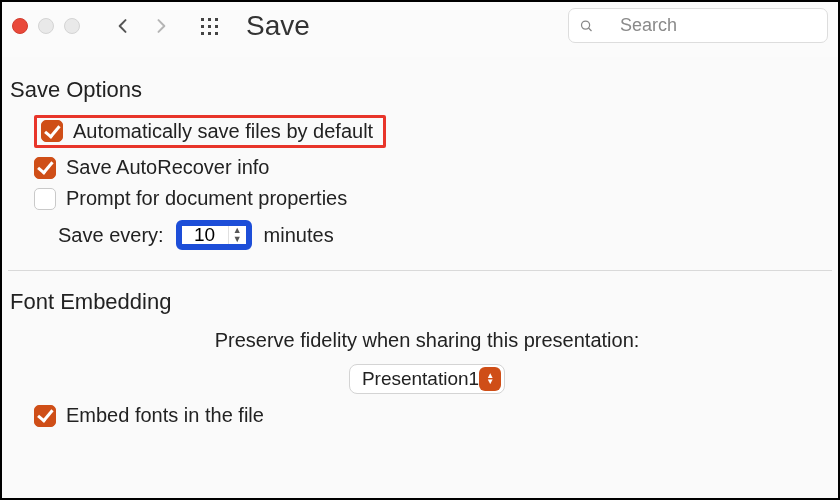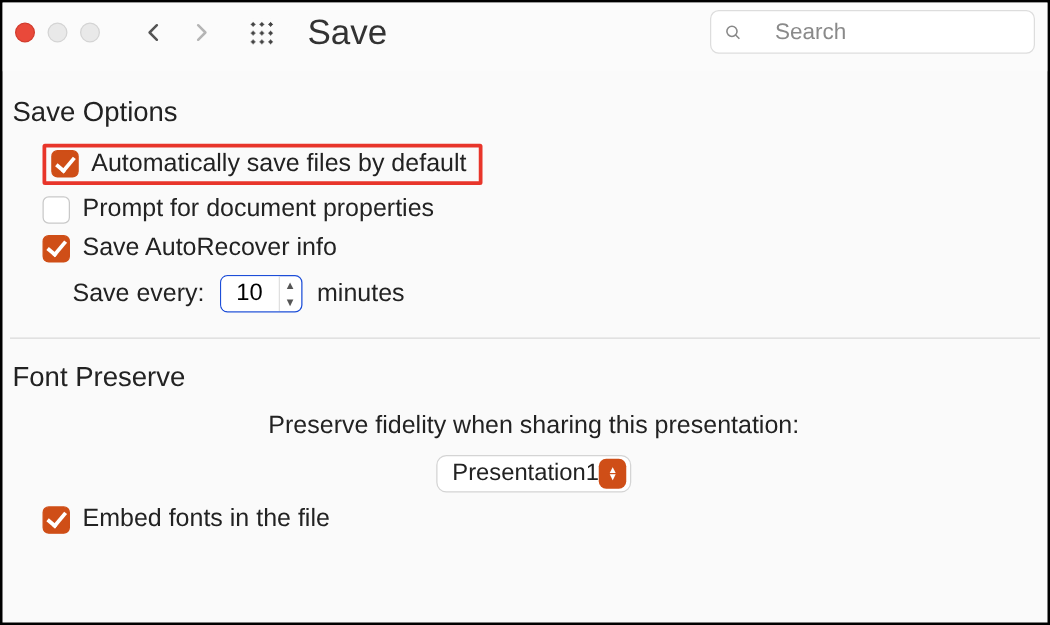--- a/index.html
+++ b/index.html
@@ -73,21 +73,21 @@
     padding: 2px 14px 10px 48px;
     font-size: 17.5px; line-height: 1.35; color: #333;
   }
   .hl {
     display: inline-flex; align-items: flex-start; gap: 10px;
     border: 3px solid #e8352a; padding: 2px 10px 2px 4px; border-radius: 2px;
   }
   .minutes-row { display: flex; align-items: center; gap: 12px; padding: 6px 0 14px 50px; }
   .num-field {
     display: inline-flex; align-items: stretch;
-    border: 1px solid #1d4ed8; border-radius: 6px; background: #fff;
+    border: 6px solid #1d4ed8; border-radius: 6px; background: #fff;
     height: 30px; overflow: hidden;
   }
   .num-field input {
     border: none; outline: none; width: 46px; text-align: center;
     font-size: 19px; padding: 0 4px;
   }
   .steppers {
     display: flex; flex-direction: column; justify-content: center;
     border-left: 1px solid #e0e0e0; width: 18px;
   }
@@ -145,44 +145,44 @@
   <div class="section-title">Save Options</div>
 
   <div class="row">
     <span class="hl">
       <span class="checkbox checked"></span>
       <span class="label">Automatically save files by default</span>
     </span>
   </div>
 
   <div class="row">
-    <span class="checkbox"></span>
-    <span class="label">Prompt for document properties</span>
+    <span class="checkbox checked"></span>
+    <span class="label">Save AutoRecover info</span>
   </div>
 
   <div class="row">
-    <span class="checkbox checked"></span>
-    <span class="label">Save AutoRecover info</span>
+    <span class="checkbox"></span>
+    <span class="label">Prompt for document properties</span>
   </div>
 
   <div class="minutes-row">
     <span class="label">Save every:</span>
     <span class="num-field">
       <input type="text" value="10" style="">
       <span class="steppers">
         <span class="stepper">▲</span>
         <span class="stepper">▼</span>
       </span>
     </span>
     <span class="label">minutes</span>
   </div>
 
   <div class="divider"></div>
 
-  <div class="section-title">Font Preserve</div>
+  <div class="section-title">Font Embedding</div>
 
   <div class="preserve-row">
     <span class="label">Preserve fidelity when sharing this presentation:</span>
     <span class="select">
       <span>Presentation1</span>
       <span class="caretbox">
           <span>▲</span>
           <span>▼</span>
         </span>
     </span>

